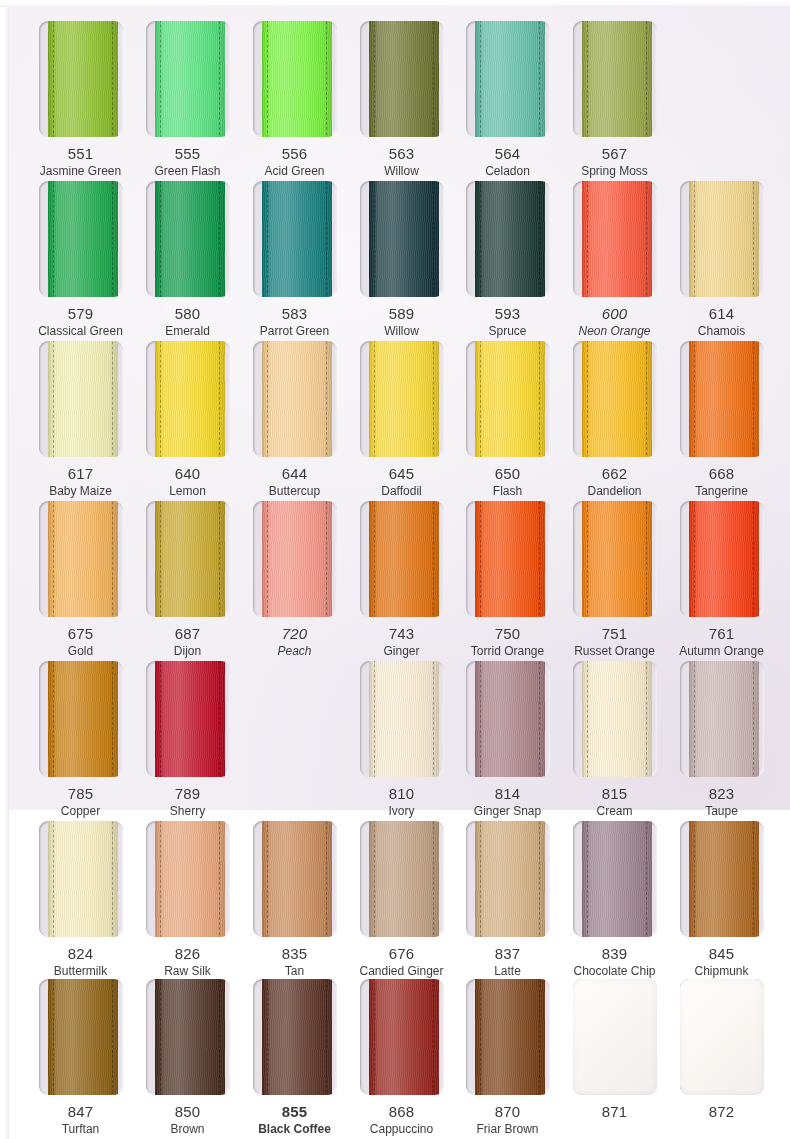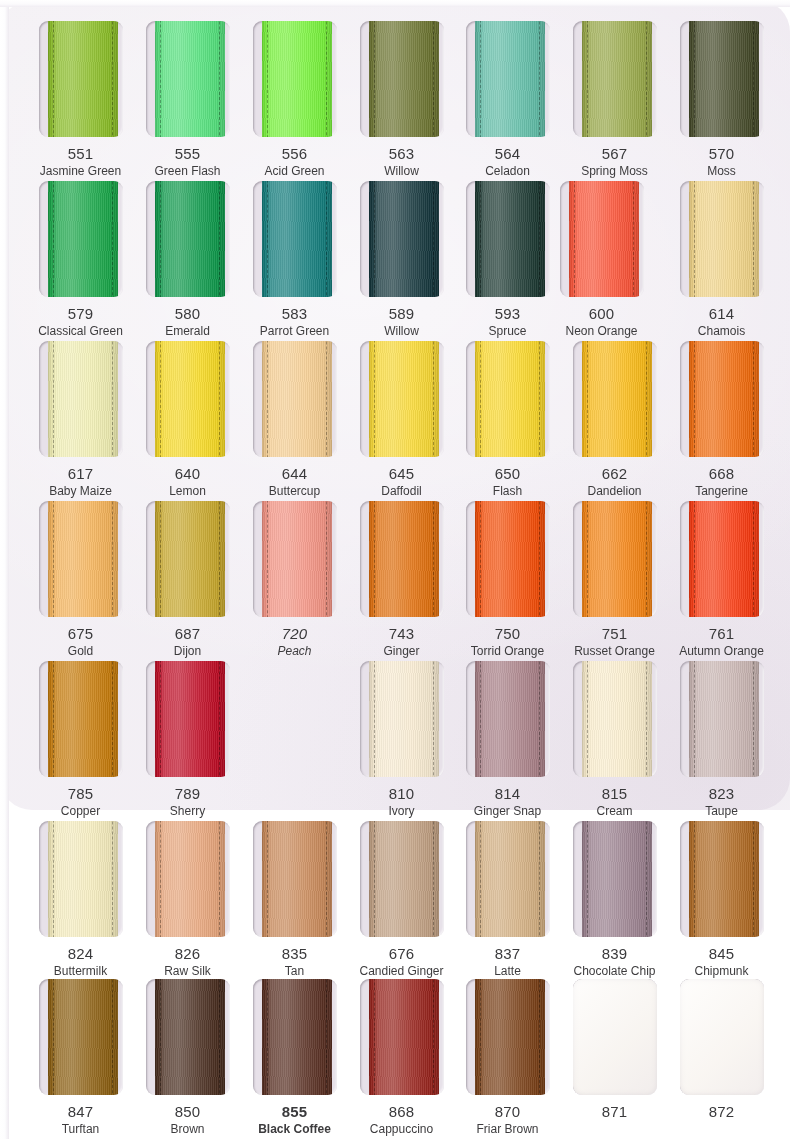--- a/index.html
+++ b/index.html
@@ -15,21 +15,20 @@
     overflow: hidden;
   }
 
   #card {
     position: relative;
     width: 790px;
     height: 810px;
     background:
       linear-gradient(105deg, #ffffff 0px, #ffffff 6px, #f4f1f5 10px, #f2eef4 50%, #efeaf1 100%);
     box-sizing: border-box;
-    border-radius: 32px;
   }
 
   
   #card::before {
     content: "";
     position: absolute;
     inset: 0;
     pointer-events: none;
     background:
       radial-gradient(ellipse 120% 80% at 45% 35%, rgba(255,255,255,0.55) 0%, rgba(255,255,255,0.0) 62%),
@@ -191,27 +190,20 @@
         <div class="code">564</div>
         <div class="cname">Celadon</div>
       </div>
       <div class="cell" style="left: 561px; top: 21px;">
         <div class="swatch-slot">
           <div class="ribbon" style="background: rgb(154, 170, 74);"></div>
         </div>
         <div class="code">567</div>
         <div class="cname">Spring Moss</div>
       </div>
-      <div class="cell" style="left: 668px; top: 21px;">
-        <div class="swatch-slot">
-          <div class="ribbon" style="background: rgb(70, 75, 42);"></div>
-        </div>
-        <div class="code">570</div>
-        <div class="cname">Moss</div>
-      </div>
       <div class="cell" style="left: 27px; top: 181px;">
         <div class="swatch-slot">
           <div class="ribbon" style="background: rgb(26, 168, 74);"></div>
         </div>
         <div class="code">579</div>
         <div class="cname">Classical Green</div>
       </div>
       <div class="cell" style="left: 134px; top: 181px;">
         <div class="swatch-slot">
           <div class="ribbon" style="background: rgb(15, 155, 77);"></div>
@@ -233,21 +225,21 @@
         <div class="code">589</div>
         <div class="cname">Willow</div>
       </div>
       <div class="cell" style="left: 454px; top: 181px;">
         <div class="swatch-slot">
           <div class="ribbon" style="background: rgb(29, 58, 51);"></div>
         </div>
         <div class="code">593</div>
         <div class="cname">Spruce</div>
       </div>
-      <div class="cell" style="left: 548px; top: 181px;">
+      <div class="cell" style="left: 561px; top: 181px; font-style: italic;">
         <div class="swatch-slot">
           <div class="ribbon" style="background: rgb(252, 84, 56);"></div>
         </div>
         <div class="code">600</div>
         <div class="cname">Neon Orange</div>
       </div>
       <div class="cell" style="left: 668px; top: 181px;">
         <div class="swatch-slot">
           <div class="ribbon" style="background: rgb(242, 213, 136);"></div>
         </div>

